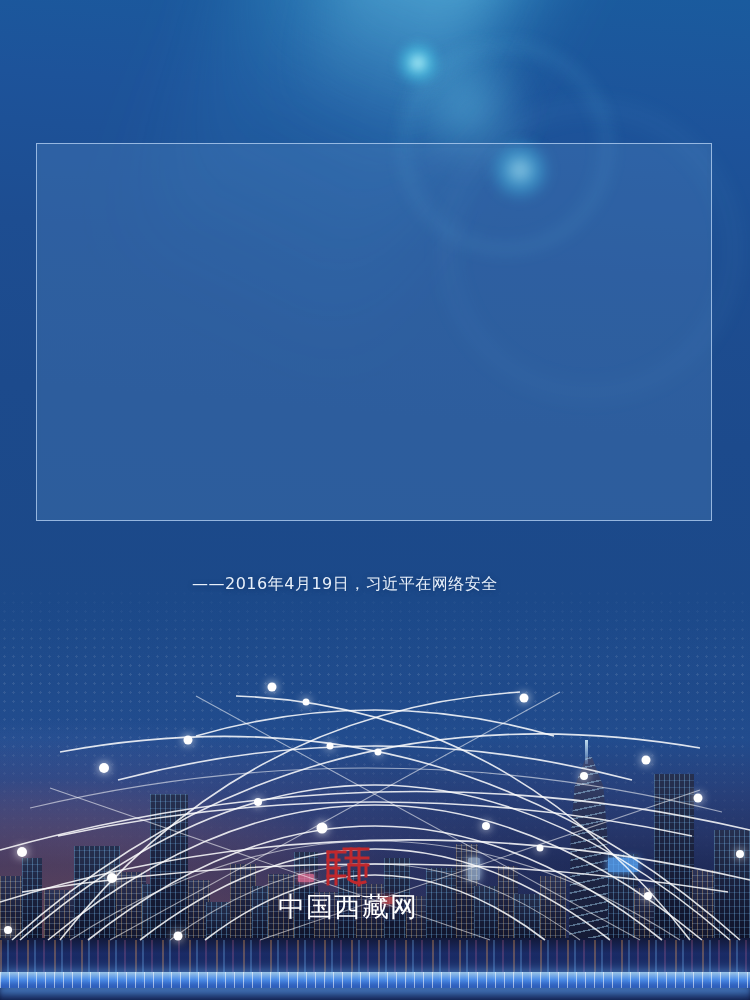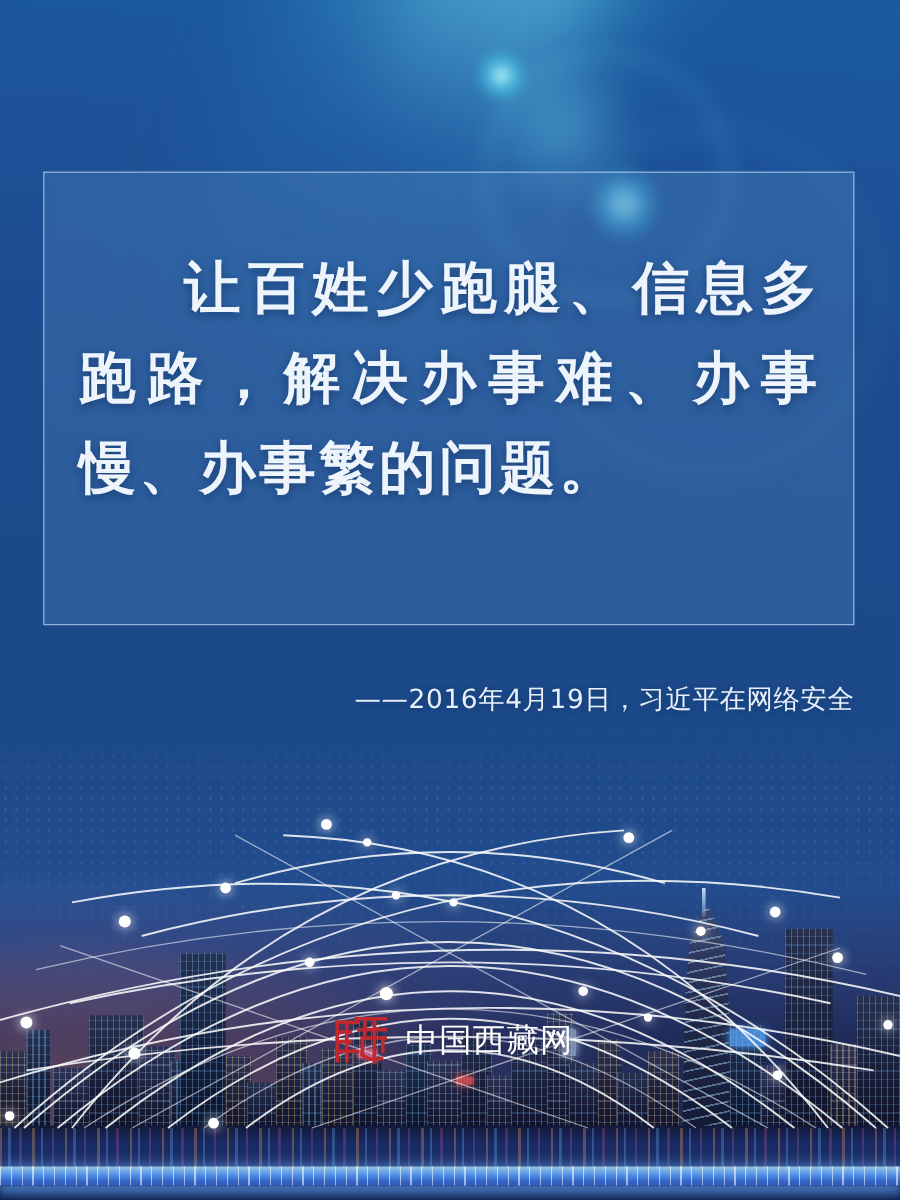--- a/index.html
+++ b/index.html
@@ -160,34 +160,33 @@
     line-height:75px;
     letter-spacing:3px;
     text-align:justify;
     text-shadow:0 2px 7px rgba(10,40,85,.55);
   }
   .quote-text .indent{ display:inline-block; width:84px; }
 
   
   .attrib{
     position:absolute; right:38px; top:566px; width:520px;
-    text-align:right;
     color:#e8f0fa;
     font-family:"DejaVu Sans", sans-serif;
-    font-size:22px;
+    font-size:16px;
     line-height:36px;
     letter-spacing:.5px;
     text-shadow:0 1px 5px rgba(10,40,85,.5);
   }
   .attrib div{ white-space:nowrap; }
 
   
   .logo{
     position:absolute; left:278px; top:846px;
-    display:flex; align-items:center; gap:14px;
+    display:flex; align-items:center; gap:1px;flex-direction:column;
   }
   .logo-mark{ width:46px; height:42px; }
   .logo-text{
     color:#ffffff;
     font-family:"DejaVu Sans", sans-serif;
     font-size:27px;
     letter-spacing:1px;
     text-shadow:0 1px 6px rgba(30,30,80,.6);
     white-space:nowrap;
   }
@@ -310,23 +309,20 @@
         <circle cx="112" cy="238" r="5"></circle>
         <circle cx="740" cy="214" r="4"></circle>
         <circle cx="8" cy="290" r="4"></circle>
         <circle cx="648" cy="256" r="4"></circle>
         <circle cx="178" cy="296" r="4.5"></circle>
       </g>
     </svg>
   </div>
 
   <div class="quote-panel"></div>
-  <div class="quote-text">
-    <span class="indent"></span><span>让百姓少跑腿、信息</span><span>多跑路，解决办事难、办</span><span>事慢、办事繁的问题。</span>
-  </div>
 
   <div class="attrib">
     <div>——2016年4月19日，习近平在网络安全</div>
   </div>
 
   <div class="logo">
     <span class="logo-mark">
       <svg width="46" height="42" viewBox="0 0 46 42" aria-hidden="true">
         <g stroke="#C0282D" stroke-width="3" fill="none" stroke-linecap="square">
           <path d="M3 6 H20"></path>

